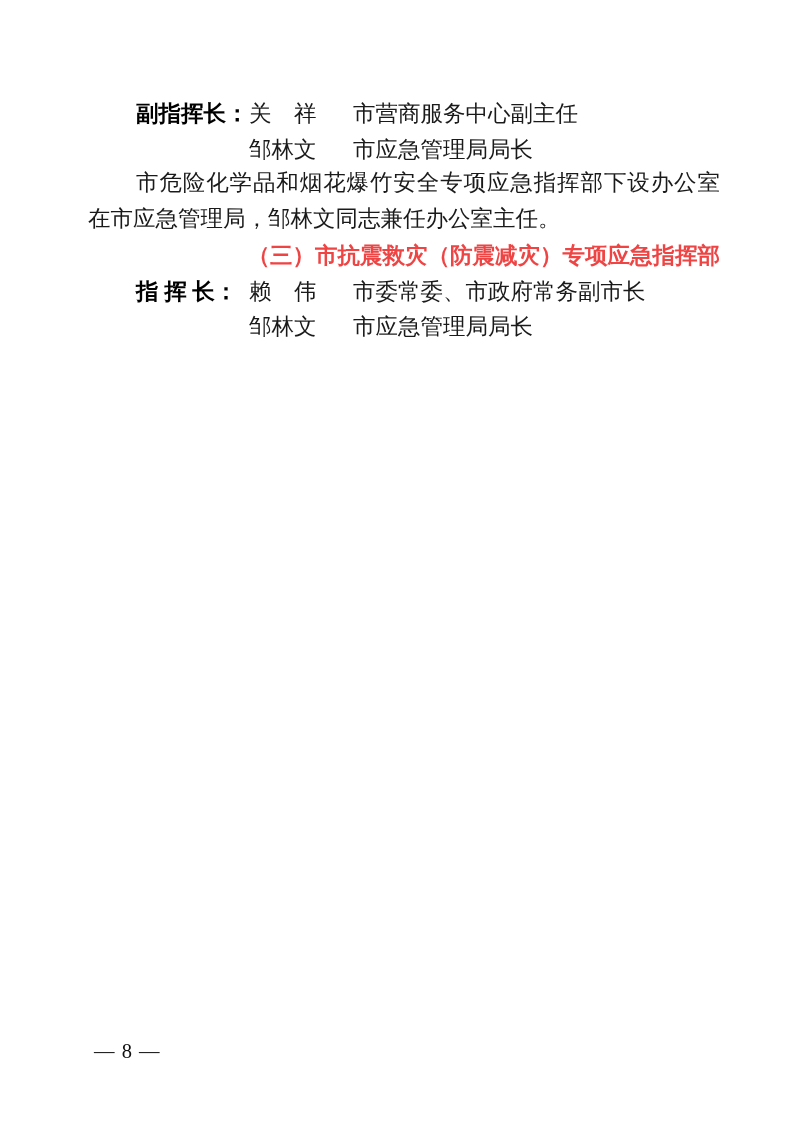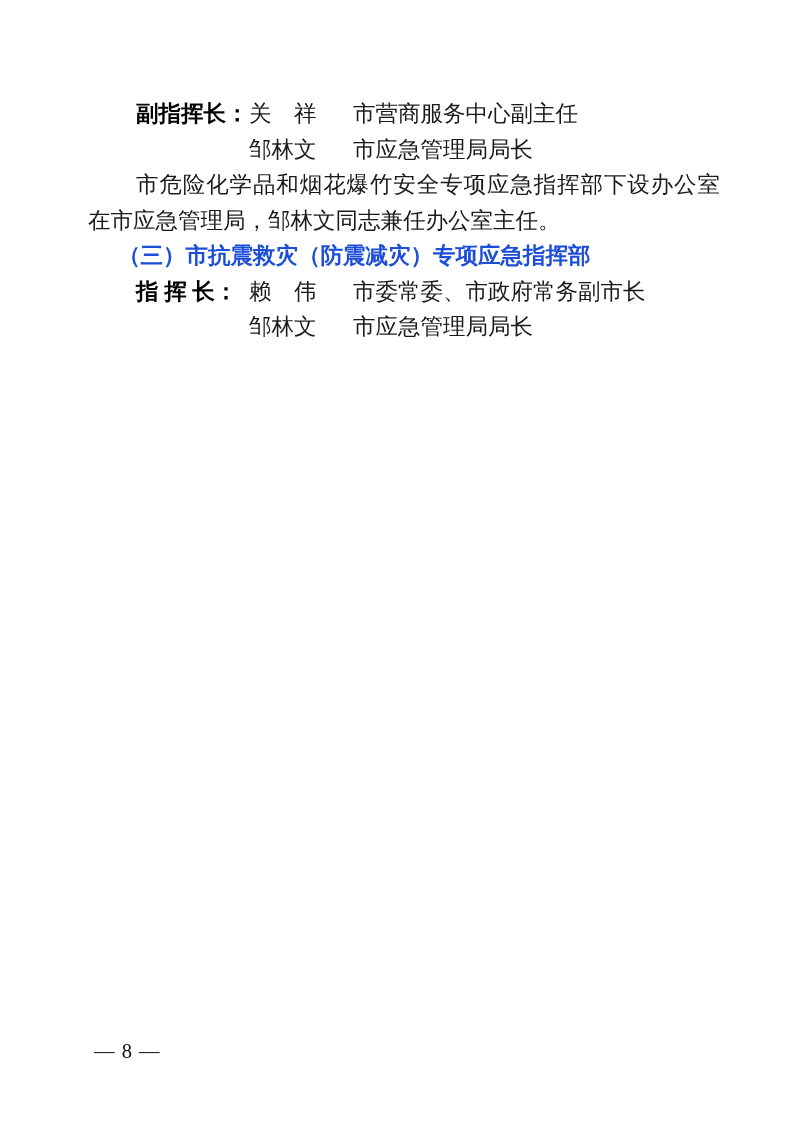--- a/index.html
+++ b/index.html
@@ -26,33 +26,34 @@
     font-size: 22.5px;
     line-height: 35.5px;
     text-align: justify;
     text-justify: inter-character;
     word-break: normal;
     overflow-wrap: break-word;
   }
   .para {
     margin: 0;
     text-indent: 48px;
+    font-family: Liberation Mono, monospace;
   }
   .bold {
     font-weight: 700;
     color: #000;
   }
   .heading {
     margin: 0;
     font-size: 22.5px;
     line-height: 35.5px;
     font-weight: 700;
-    color: #1d4ed8;
+    color: #ef4444;
     text-indent: 30px;
-    text-align: left;
+    text-align: right;
   }
   .appointment {
     padding-left: 48px;
     text-align: left;
     white-space: nowrap;
   }
   .appointment .label {
     display: inline-block;
     width: 113px;
     font-weight: 700;

